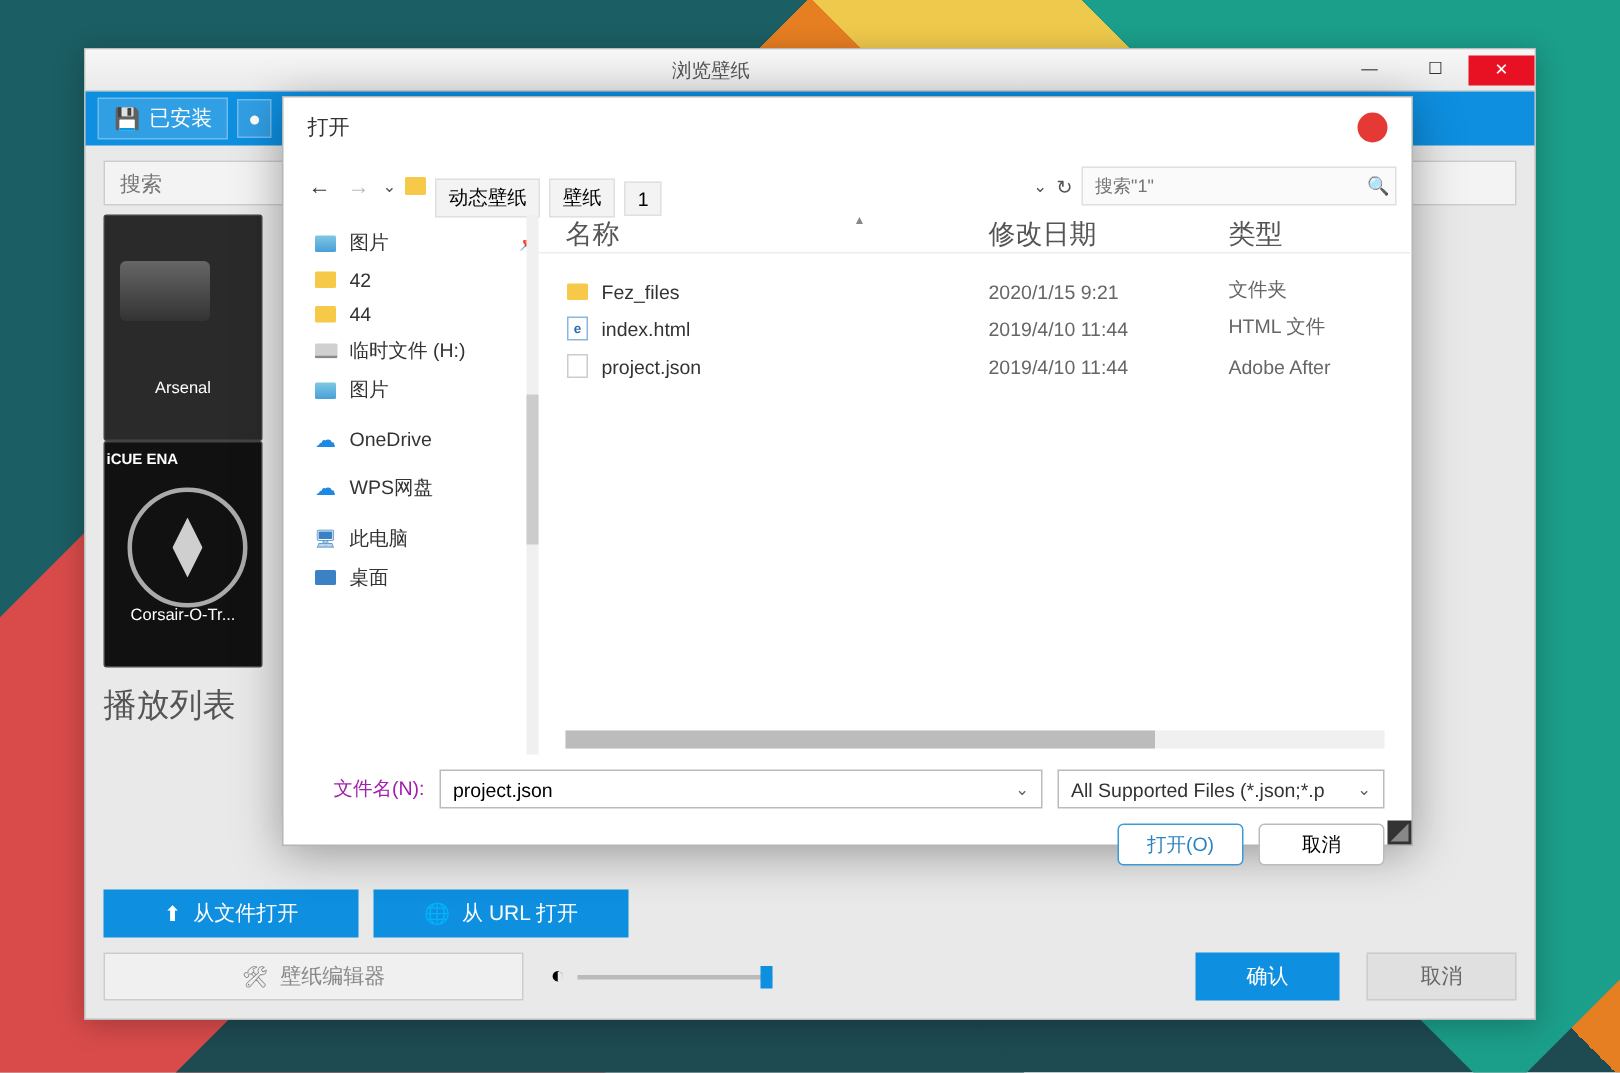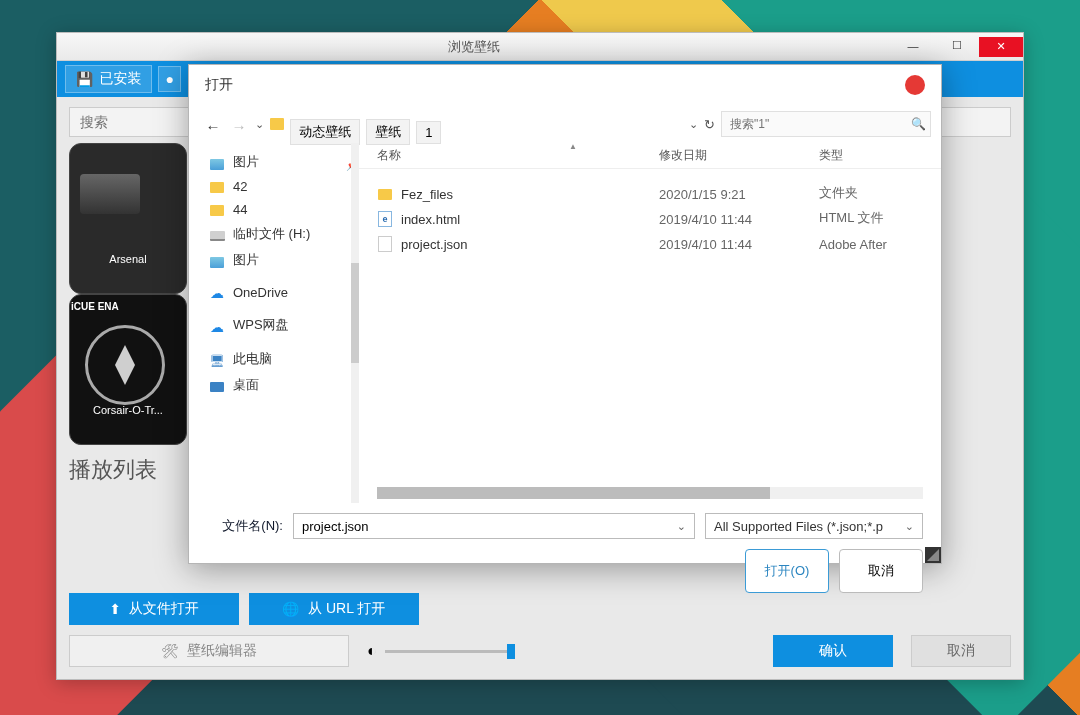--- a/index.html
+++ b/index.html
@@ -24,40 +24,40 @@
 .win-close { background:#e81123; color:#fff; width:44px; height:20px; margin-right:0;}
 .win-btns { display:flex; gap:0; margin-right:0;}
 
 .blue-toolbar { background:#0e8fe0; height:36px; display:flex; align-items:center; padding:0 8px; gap:6px;}
 .tb-btn { background:rgba(255,255,255,0.15); color:#fff; font-size:14px; padding:4px 10px; border:1px solid rgba(255,255,255,0.3); display:flex; align-items:center; gap:6px;}
 
 .main-search { margin:10px 12px 6px 12px; }
 .main-search input { width:100%; height:30px; border:1px solid #ccc; background:#f3f3f3; padding:0 10px; font-size:14px; color:#888;}
 
 .thumbs { margin:4px 12px; display:flex; gap:12px;}
-.thumb { width:118px; height:151px; background:#2a2a2a; border-radius:12px; position:relative; overflow:hidden; border:1px solid #444;}
+.thumb { width:106px; height:151px; background:#2a2a2a; border-radius:2px; position:relative; overflow:hidden; border:1px solid #444;}
 .thumb-label { position:absolute; bottom:28px; left:0; right:0; text-align:center; color:#fff; font-size:11px;}
 .thumb2 { background:#111;}
 .gun { position:absolute; top:30px; left:10px; width:60px; height:40px; background:linear-gradient(#666,#333); border-radius:4px;}
 .corsair { position:absolute; top:30px; left:15px; width:80px; height:80px; border:3px solid #aaa; border-radius:50%;}
 .corsair::after{content:''; position:absolute; inset:12px; background:#fff; clip-path:polygon(50% 10%,70% 50%,50% 90%,30% 50%); opacity:0.8;}
 .icue { position:absolute; top:6px; left:1px; color:#fff; font-size:10px; font-weight:bold;}
 
 .playlist-label { margin:10px 12px; font-size:22px; color:#555;}
 
 .bottom-bar { position:absolute; bottom:12px; left:12px; right:12px; }
 .action-row { display:flex; gap:10px; margin-bottom:10px;}
 .action-btn { flex:1; max-width:170px; height:32px; background:#0e8fe0; color:#fff; border:none; font-size:14px; display:flex; align-items:center; justify-content:center; gap:8px;}
 .action-btn.wide { max-width:170px; }
 .tools-row { display:flex; align-items:center; gap:18px; }
 .tool-btn { flex:0 0 280px; height:32px; background:#f0f0f0; border:1px solid #ccc; color:#888; font-size:14px; display:flex; align-items:center; justify-content:center; gap:8px;}
 .slider-wrap { display:flex; align-items:center; gap:8px; flex:0 0 180px;}
 .slider-track { width:130px; height:3px; background:#bbb; position:relative;}
 .slider-thumb { position:absolute; right:0; top:-6px; width:8px; height:15px; background:#0e8fe0;}
-.confirm-btn { width:120px; height:32px; background:#0e8fe0; color:#fff; border:none; font-size:14px;}
+.confirm-btn { width:96px; height:32px; background:#0e8fe0; color:#fff; border:none; font-size:14px;}
 .cancel-btn { width:100px; height:32px; background:#e0e0e0; border:1px solid #ccc; color:#666; font-size:14px;}
 
 
 .file-dialog { position:absolute; left:188px; top:64px; width:754px; height:500px; background:#fff; border:1px solid #b5b5b5; box-shadow:0 5px 30px rgba(0,0,0,0.35);}
 .fd-header { height:40px; display:flex; align-items:center; padding:0 16px; justify-content:space-between;}
 .fd-title { font-size:14px; color:#333;}
 .red-dot { width:20px; height:20px; border-radius:50%; background:#e53935;}
 .fd-nav { height:38px; display:flex; align-items:center; gap:6px; padding:0 10px 0 14px;}
 .nav-arrow { width:20px; font-size:15px; color:#333; text-align:center;}
 .nav-arrow.dim { color:#bbb;}
@@ -68,44 +68,44 @@
 .nav-spacer { flex:1;}
 .nav-refresh { font-size:13px; color:#555;}
 .fd-search { width:210px; height:26px; border:1px solid #e0e0e0; background:#fafafa; display:flex; align-items:center;}
 .fd-search input { flex:1; border:none; background:transparent; padding:0 8px; font-size:12px; color:#777; outline:none;}
 .fd-search .sicon { width:22px; text-align:center; color:#5aa7d8; font-size:12px;}
 
 .fd-body { display:flex; height:360px;}
 .fd-side { width:170px; padding:6px 0; position:relative;}
 .side-scroll { position:absolute; right:0; top:0; width:8px; height:100%; background:#f0f0f0;}
 .side-thumb { position:absolute; right:0; top:120px; width:8px; height:100px; background:#ccc;}
-.side-item { display:flex; align-items:flex-end; gap:8px; padding:4px 0 4px 20px; font-size:13px; color:#333;}
+.side-item { display:flex; align-items:center; gap:8px; padding:4px 0 4px 20px; font-size:13px; color:#333;}
 .side-item .ico { width:16px; height:14px; display:inline-flex; align-items:center; justify-content:center;}
 .pin { margin-left:auto; color:#888; font-size:10px;}
 .fd-list { flex:1; position:relative;}
-.list-head { display:flex; font-size:12px; color:#555; border-bottom:1px solid #eee; height:26px; align-items:center;}
+.list-head { display:flex; font-size:18px; color:#555; border-bottom:1px solid #eee; height:26px; align-items:center;}
 .col-name { flex:0 0 300px; padding-left:18px;}
 .col-date { flex:0 0 160px;}
 .col-type { flex:1;}
 .sort-ind { text-align:center; font-size:8px; color:#888; position:absolute; left:210px; top:-1px;}
 .list-row { display:flex; align-items:flex-end; height:25px; font-size:13px; color:#333;}
 .list-row .fic { width:16px; height:16px; margin:0 8px 0 18px; display:inline-flex; align-items:center; justify-content:center;}
 .list-row .ftxt { flex:0 0 258px;}
 .list-row .fdate { flex:0 0 160px; color:#666;}
 .list-row .ftype { color:#666;}
 .hscroll { position:absolute; bottom:4px; left:18px; right:18px; height:12px; background:#f0f0f0;}
 .hscroll-thumb { position:absolute; left:0; top:0; width:72%; height:100%; background:#bcbcbc;}
 
 .fd-footer { padding:10px 18px 12px 18px;}
 .ff-row1 { display:flex; align-items:center; gap:10px; margin-bottom:10px;}
-.ff-label { font-size:13px; color:#0f172a; width:76px; text-align:right;}
+.ff-label { font-size:13px; color:#a21caf; width:76px; text-align:right;}
 .ff-input { flex:1; height:26px; border:1px solid #bbb; padding:0 8px; font-size:13px; display:flex; align-items:center; justify-content:space-between;}
 .ff-select { width:218px; height:26px; border:1px solid #bbb; padding:0 8px; font-size:13px; display:flex; align-items:center; justify-content:space-between; color:#333;}
 .ff-row2 { display:flex; justify-content:flex-end; gap:10px;}
-.dlg-btn { width:84px; height:44px; border:1px solid #bbb; background:#fff; border-radius:4px; font-size:13px;}
+.dlg-btn { width:84px; height:28px; border:1px solid #bbb; background:#fff; border-radius:4px; font-size:13px;}
 .dlg-btn.primary { border:1.5px solid #3b9bd6; color:#2b85c0;}
 .resize-grip { position:absolute; right:0; bottom:0; width:16px; height:16px; background:#333;}
 .resize-grip::after{content:''; position:absolute; right:2px; bottom:2px; width:0; height:0; border-style:solid; border-width:0 0 12px 12px; border-color:transparent transparent #888 transparent;}
 
 .folder-mini { width:14px; height:11px; background:#f7c948; border-radius:1px; display:inline-block;}
 .file-e { width:14px; height:16px; background:#fff; border:1px solid #88b7e0; display:inline-flex; align-items:center; justify-content:center; font-size:9px; color:#2b6cb0; font-weight:bold;}
 .file-blank { width:14px; height:16px; background:#fff; border:1px solid #ccc; display:inline-block;}
 .pic-ic { width:14px; height:11px; background:linear-gradient(#7ec8e3,#4a9fd8); border-radius:1px;}
 .drive-ic { width:15px; height:10px; background:#d0d0d0; border-radius:1px; border-bottom:2px solid #888;}
 .cloud-ic { color:#1e88e5; font-size:14px;}

